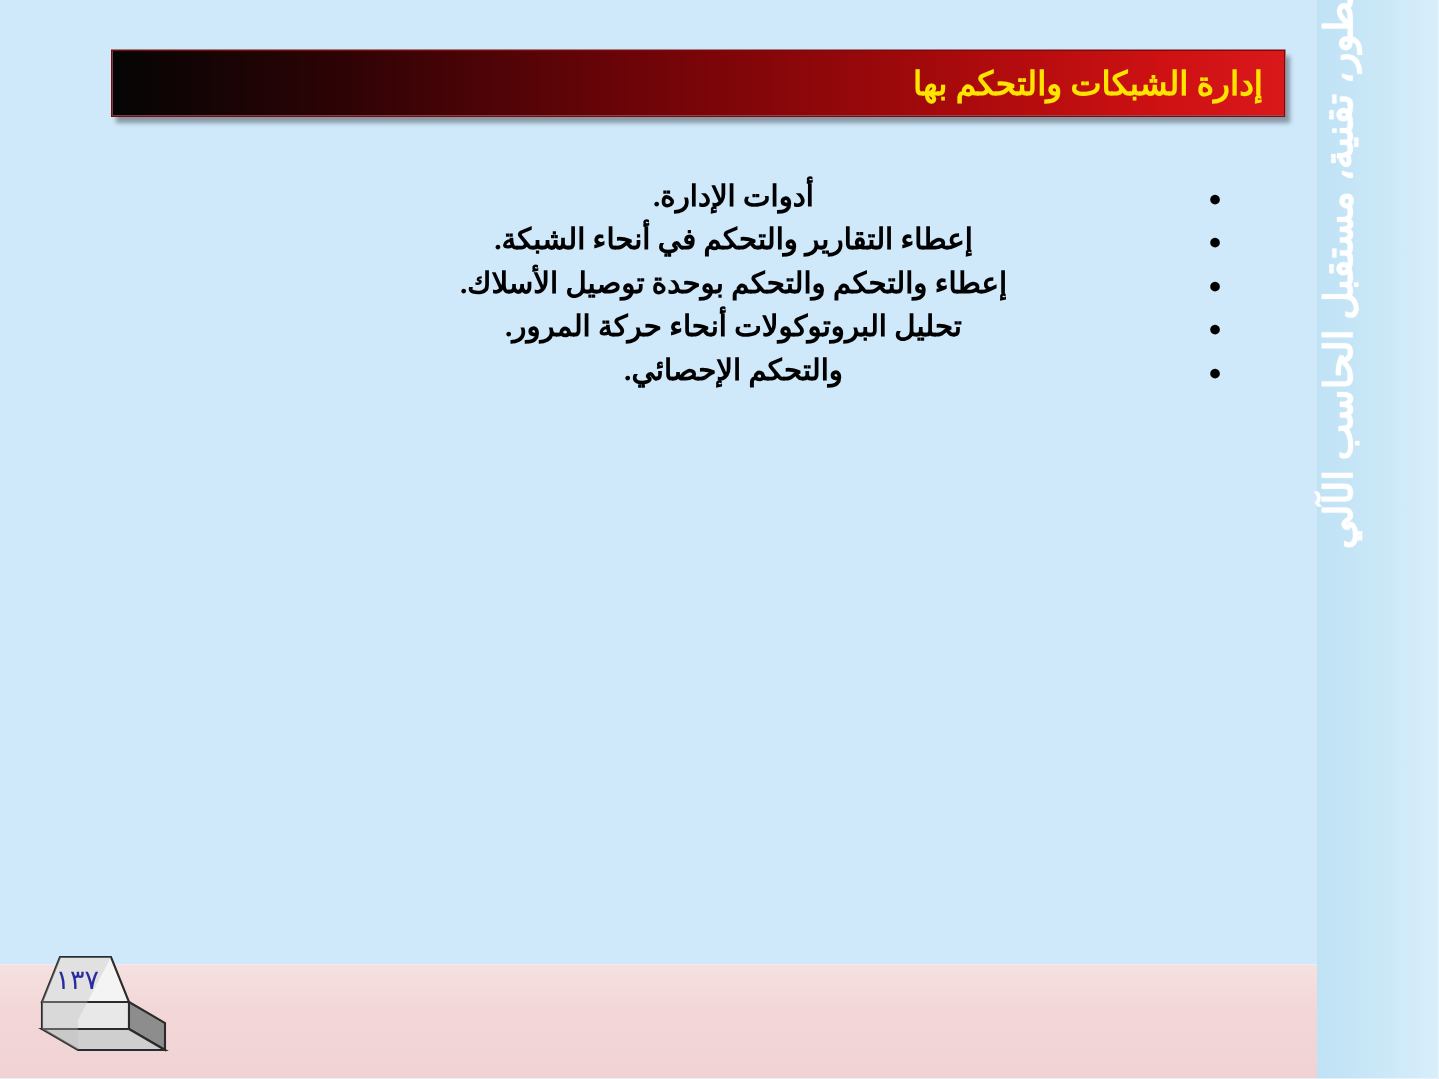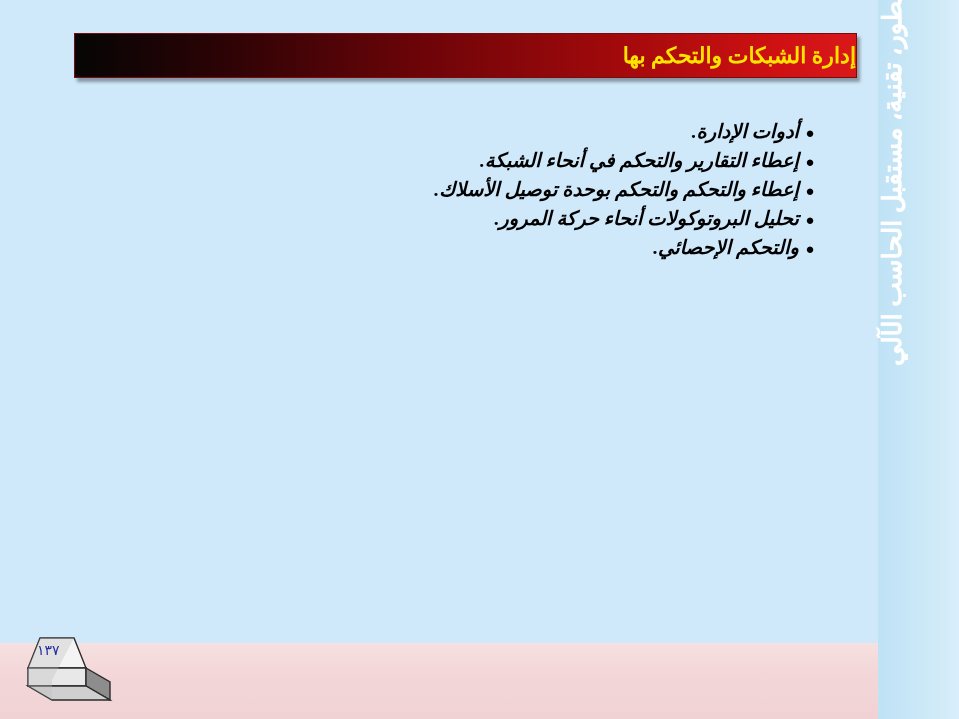--- a/index.html
+++ b/index.html
@@ -81,21 +81,21 @@
     top: 33px;
     width: 783px;
     height: 45px;
     background: linear-gradient(to right, #050505 0%, #2a0305 18%, #6e0408 45%, #a80a0c 72%, #cf1113 90%, #d9181a 100%);
     border: 1px solid #7a0b0d;
     box-shadow: 3px 4px 3px rgba(0,0,0,0.35);
     display: flex;
     align-items: center;
     justify-content: flex-start;
     box-sizing: border-box;
-    padding: 0 0;
+    padding: 0 14px;
   }
   .title-text {
     color: #ffe400;
     font-size: 22px;
     font-weight: bold;
     font-family: "Liberation Serif", serif;
     white-space: nowrap;
     direction: rtl;
   }
 
@@ -126,41 +126,40 @@
   .bullet-item .dot {
     flex: 0 0 auto;
     width: 18px;
     text-align: center;
     font-size: 15px;
     line-height: 27px;
     color: #000;
   }
   .bullet-item .txt {
     flex: 1 1 auto;
-    text-align: right;
+    text-align: center;
     white-space: nowrap;
-    font-style: italic;
   }
   
   .bullet-item .txt { padding-right: 2px; }
 
   
   .page-badge {
     position: absolute;
     left: 14px;
     top: 634px;
     width: 112px;
     height: 72px;
   }
   .page-badge svg { display: block; }
   .page-number {
     position: absolute;
     left: 37px;
     top: 642px;
-    font-size: 14px;
+    font-size: 18px;
     color: #2b2ba0;
     font-family: "Liberation Serif", serif;
     direction: rtl;
     letter-spacing: 0px;
   }
 </style>
 </head>
 <body>
 
 <div class="slide">

